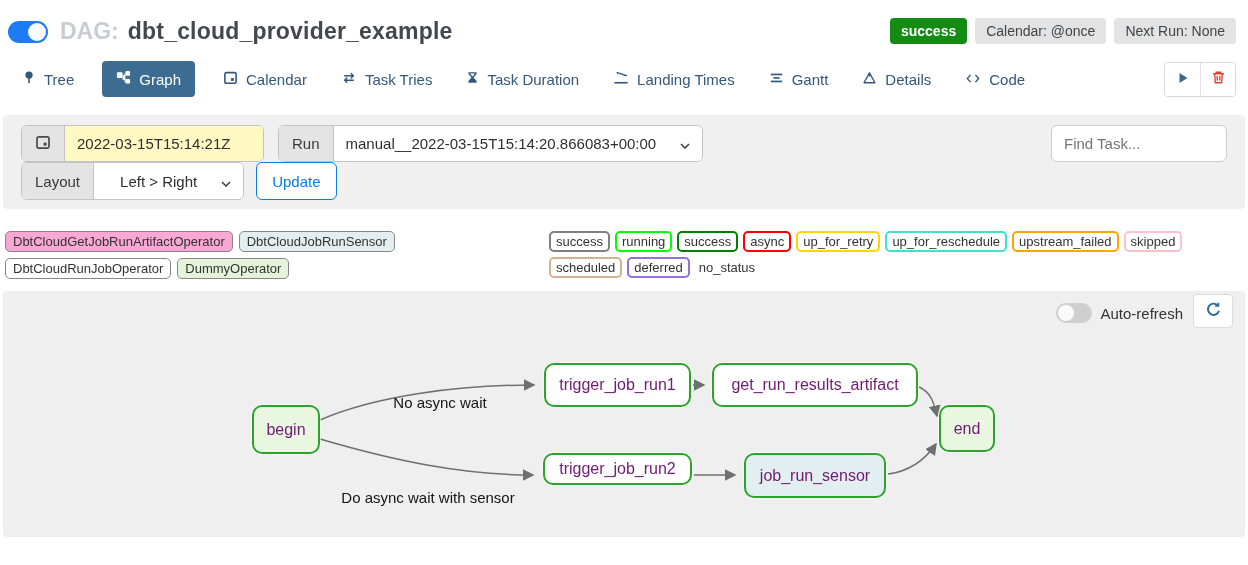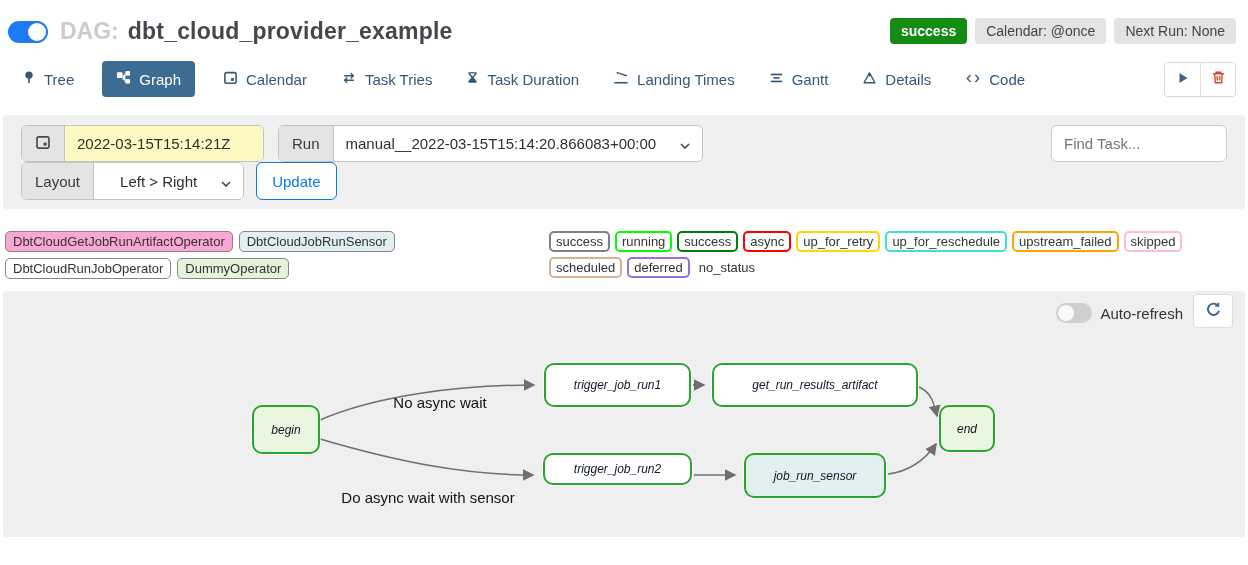--- a/index.html
+++ b/index.html
@@ -43,21 +43,21 @@
   .sbadge { border-width: 2px; border-style: solid; border-radius: 5px; background: #fff; padding: 1px 5px; font-size: 13px; color: #333; white-space: nowrap; }
   .sbadge.plain { border: none; background: transparent; padding: 3px 4px; }
   
   .graph-panel { position: relative; margin: 12px 3px 0; height: 246px; background: #efefef; border-radius: 4px; }
   .autorefresh { position: absolute; top: 12px; right: 62px; display: flex; align-items: center; gap: 8px; justify-content: center; }
   .ar-toggle { width: 36px; height: 20px; border-radius: 10px; background: #cfcfcf; position: relative; cursor: pointer; }
   .ar-toggle .knob { position: absolute; left: 2px; top: 2px; width: 16px; height: 16px; border-radius: 50%; background: #fafafa; }
   .ar-label { font-size: 15px; color: #333; }
   .refresh-btn { position: absolute; top: 3px; right: 12px; width: 40px; height: 34px; background: #fff; border: 1px solid #dcdcdc; border-radius: 4px; display: flex; align-items: center; justify-content: center; cursor: pointer; }
   .edges { position: absolute; left: 0; top: 0; }
-  .node { position: absolute; display: flex; align-items: center; justify-content: center; border: 2.5px solid #2aa52a; border-radius: 10px; font-size: 12px; color: #0f172a; background: #fff; cursor: pointer; box-shadow: 0 0 0 1px rgba(255,255,255,.6); font-style: italic; }
+  .node { position: absolute; display: flex; align-items: center; justify-content: center; border: 2.5px solid #2aa52a; border-radius: 10px; font-size: 16px; color: #701a75; background: #fff; cursor: pointer; box-shadow: 0 0 0 1px rgba(255,255,255,.6); }
   .n-begin { left: 249px; top: 114px; width: 68px; height: 49px; }
   .n-tjr1  { left: 541px; top: 72px;  width: 147px; height: 44px; }
   .n-gra   { left: 709px; top: 72px;  width: 206px; height: 44px; }
   .n-end   { left: 936px; top: 114px; width: 56px;  height: 47px; }
   .n-tjr2  { left: 540px; top: 162px; width: 149px; height: 32px; }
   .n-jrs   { left: 741px; top: 162px; width: 142px; height: 45px; }
   .edge-label { font-size: 15px; fill: #141414; font-family: "Liberation Sans", sans-serif; }
 </style>
 </head>
 <body>

